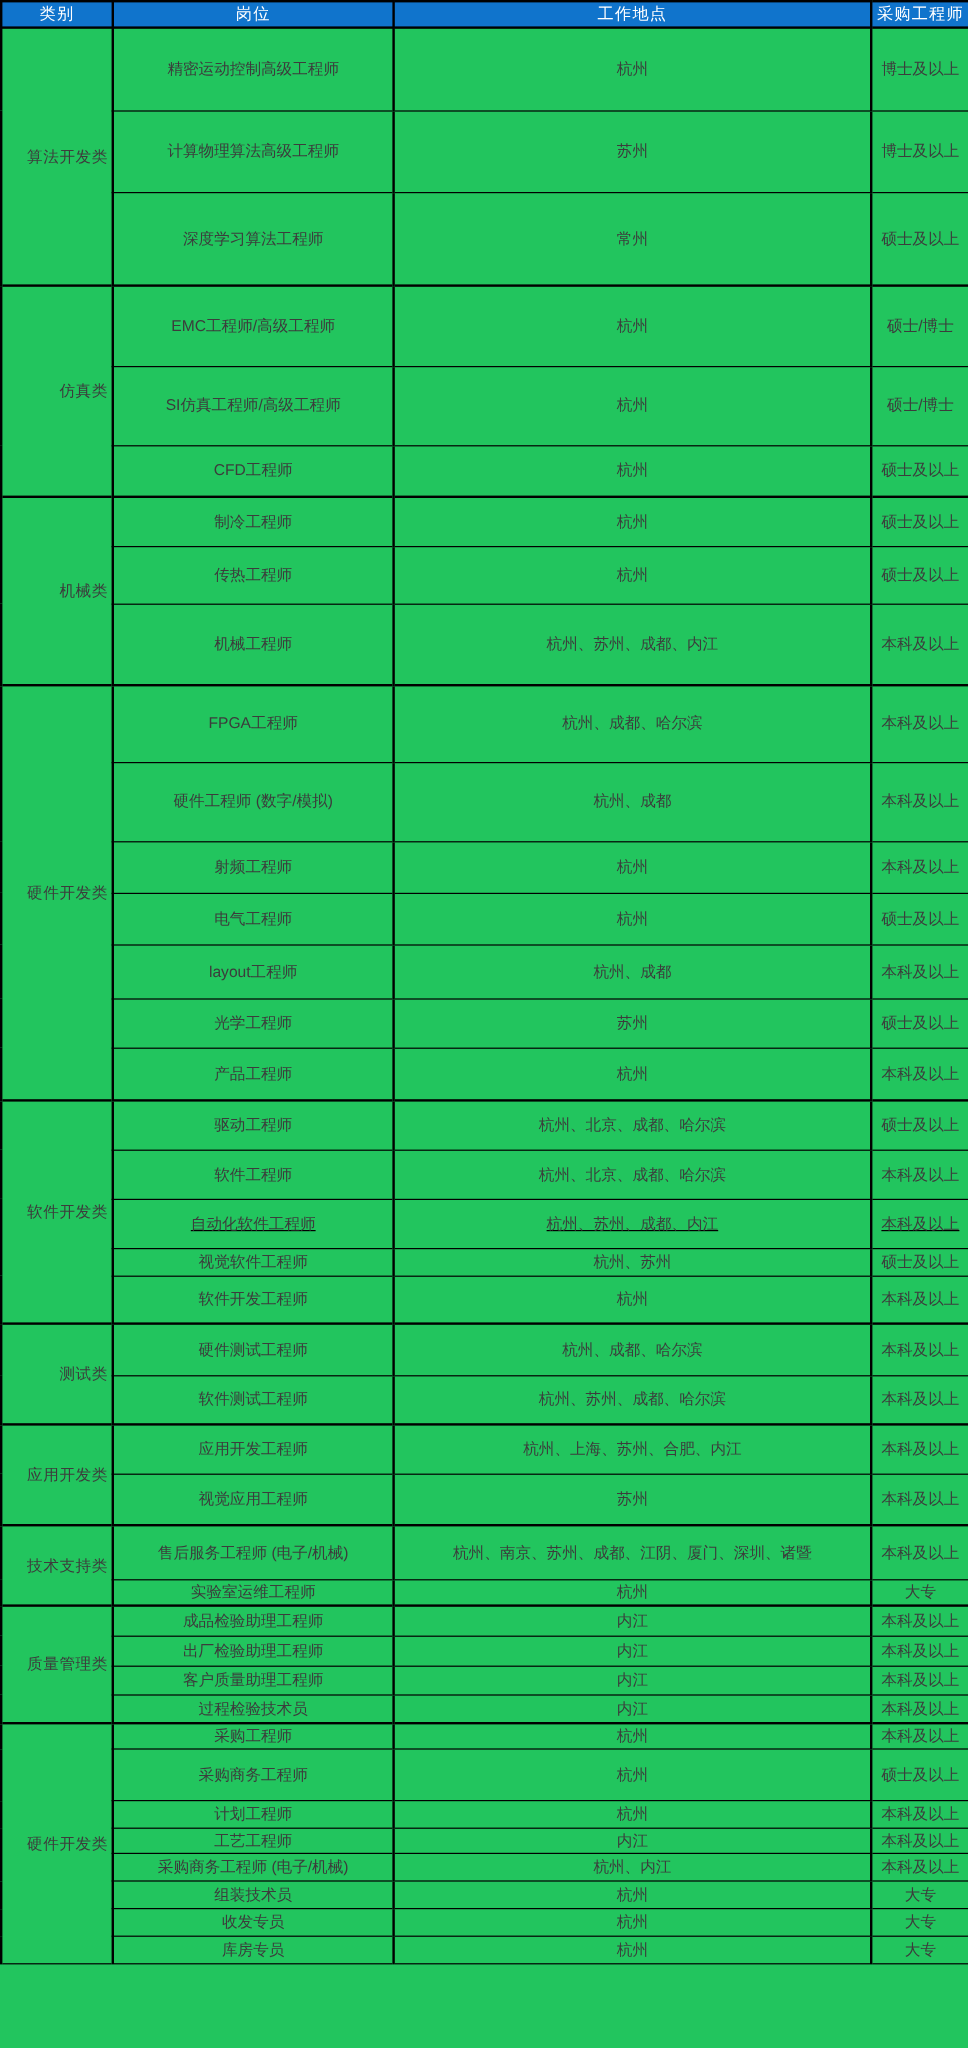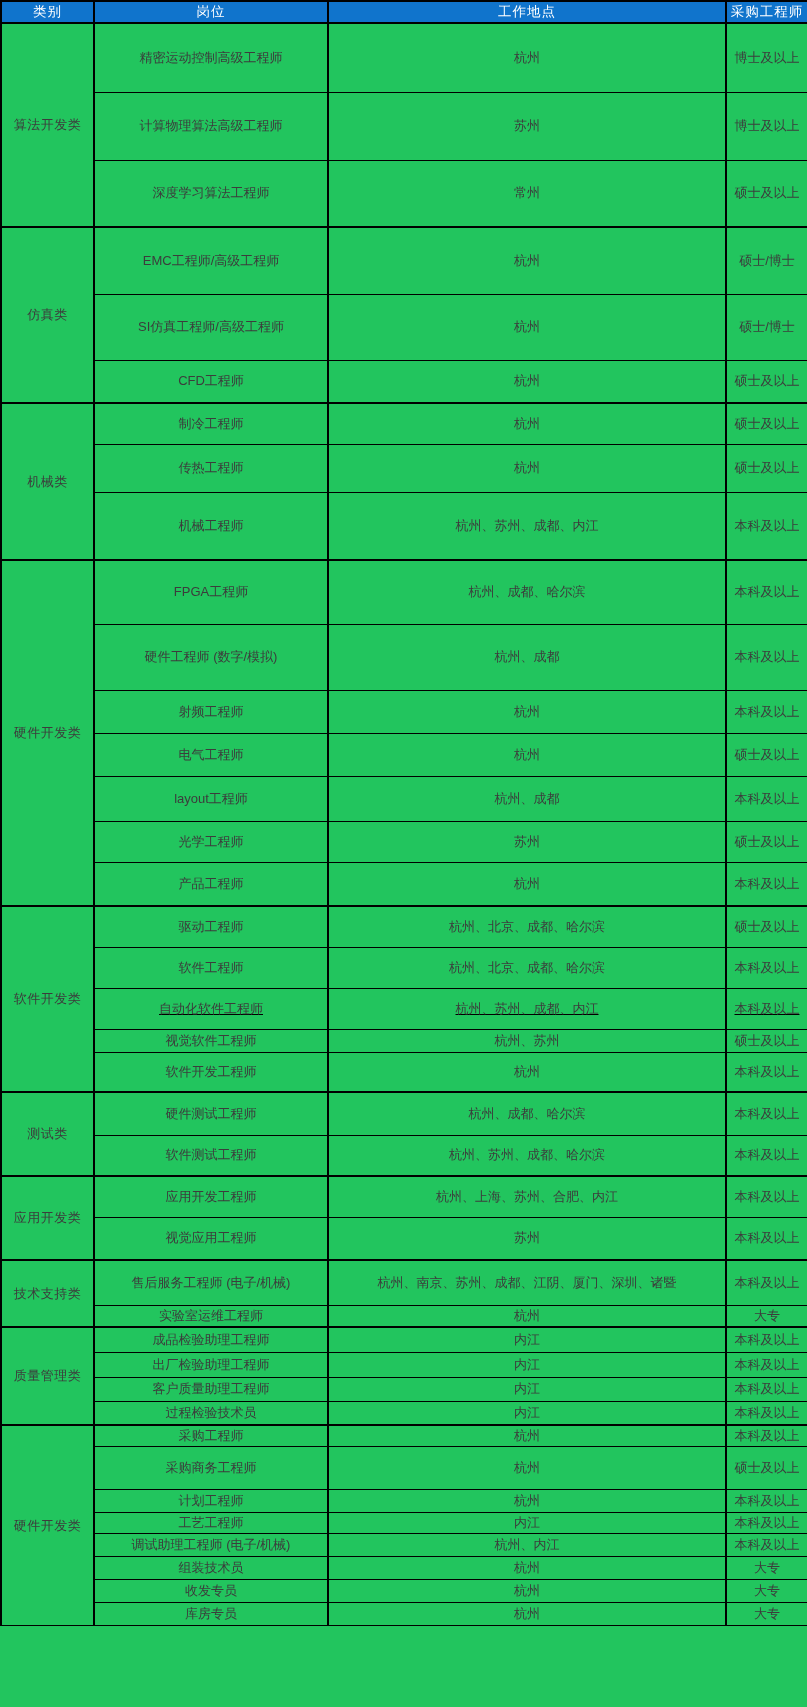--- a/index.html
+++ b/index.html
@@ -30,21 +30,21 @@
     border-right:2px solid var(--grid);
     text-align:center;
     vertical-align:middle;
     font-size:13px;
     color:var(--cell-fg);
     padding:1px 3px;
     overflow:hidden;
     white-space:nowrap;
   }
   table.jobs tr.cat-start td { border-top:2px solid var(--grid); }
-  table.jobs td.cat-cell { letter-spacing:0.5px; }
+  table.jobs td.cat-cell { letter-spacing:0.5px;text-align:right; }
 </style>
 </head>
 <body>
 
 <div class="page">
   <table class="jobs">
     <colgroup>
       <col class="c-cat">
         <col class="c-pos">
         <col class="c-loc">
@@ -63,21 +63,21 @@
           <td class="cat-cell" rowspan="3">算法开发类</td>
           <td>精密运动控制高级工程师</td>
           <td>杭州</td>
           <td>博士及以上</td>
         </tr>
         <tr style="height: 68px;">
           <td>计算物理算法高级工程师</td>
           <td>苏州</td>
           <td>博士及以上</td>
         </tr>
-        <tr style="height: 67px;">
+        <tr style="height: 78px;">
           <td>深度学习算法工程师</td>
           <td>常州</td>
           <td>硕士及以上</td>
         </tr>
         <tr class="cat-start" style="height: 67px;">
           <td class="cat-cell" rowspan="3">仿真类</td>
           <td>EMC工程师/高级工程师</td>
           <td>杭州</td>
           <td>硕士/博士</td>
         </tr>
@@ -238,21 +238,21 @@
           <td>计划工程师</td>
           <td>杭州</td>
           <td>本科及以上</td>
         </tr>
         <tr style="height: 21px;">
           <td>工艺工程师</td>
           <td>内江</td>
           <td>本科及以上</td>
         </tr>
         <tr style="height: 23px;">
-          <td>调试助理工程师 (电子/机械)</td>
+          <td>采购商务工程师 (电子/机械)</td>
           <td>杭州、内江</td>
           <td>本科及以上</td>
         </tr>
         <tr style="height: 23px; padding-left: 25px;">
           <td>组装技术员</td>
           <td>杭州</td>
           <td>大专</td>
         </tr>
         <tr style="height: 23px;">
           <td>收发专员</td>

